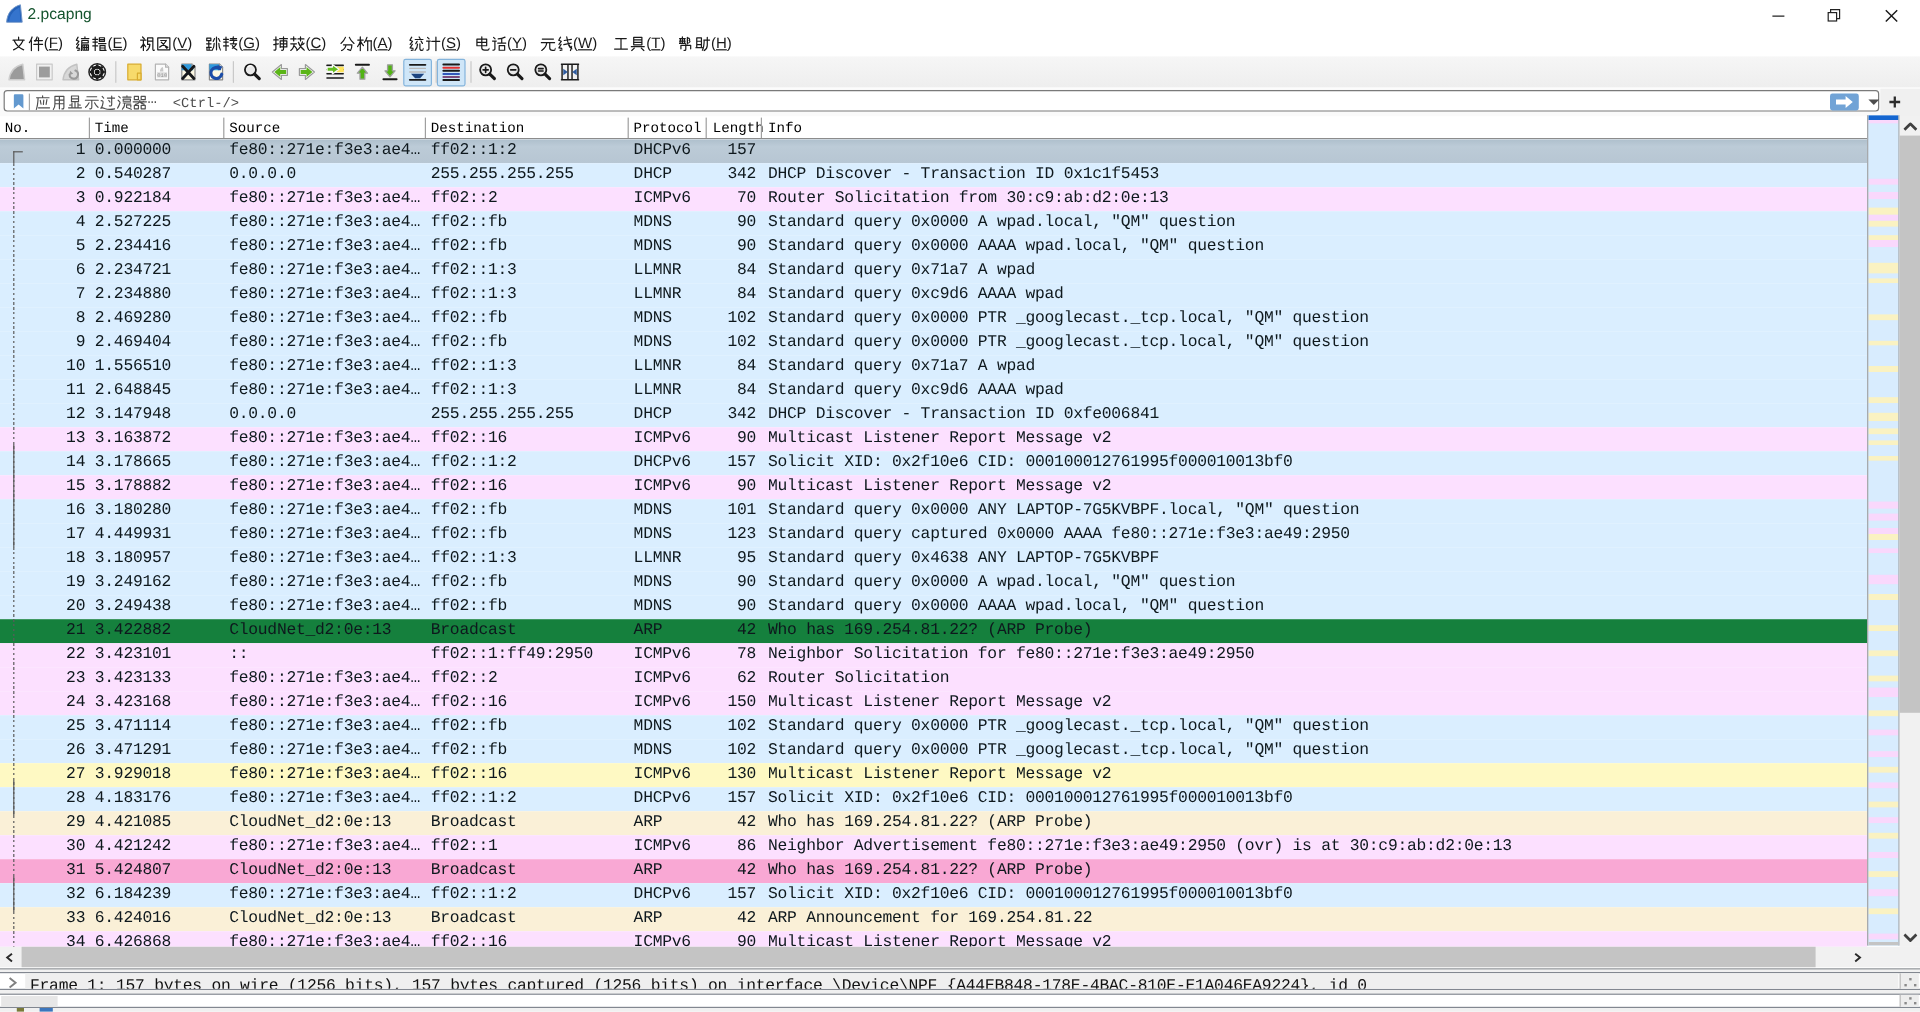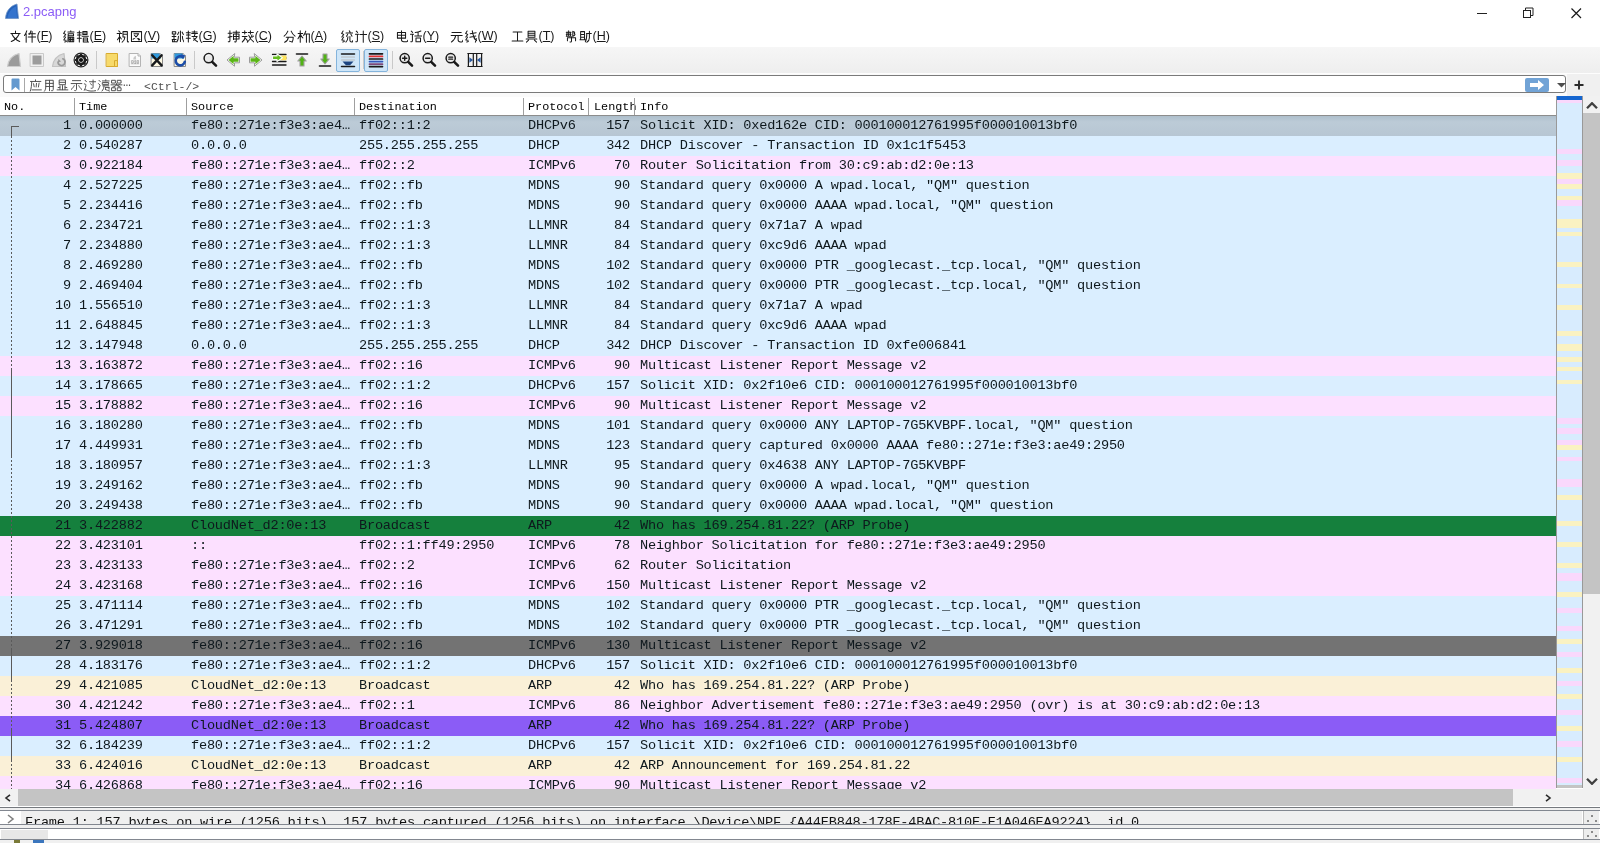--- a/index.html
+++ b/index.html
@@ -1,21 +1,21 @@
 <!DOCTYPE html>
 <html><head><meta charset="utf-8">
 <style>
 * { margin:0; padding:0; box-sizing:border-box; }
 html,body { width:1600px; height:843px; overflow:hidden; background:#fff;
   font-family:"Liberation Sans", sans-serif; }
 #win { position:absolute; inset:0; width:1600px; height:843px; }
 
 
 #title { position:absolute; left:0; top:0; width:1600px; height:26px; background:#fff; }
-#title .t { position:absolute; left:23px; top:4px; font-size:13px; color:#8b5cf6; }
+#title .t { position:absolute; left:23px; top:4px; font-size:13px; color:#14532d; }
 .wbtn { position:absolute; top:0; width:47px; height:26px; }
 
 
 #menu { position:absolute; left:0; top:26px; width:1600px; height:21px; background:#fff; }
 .mk { position:absolute; top:2.5px; font-size:12.5px; color:#1a1a1a; }
 .mk u { text-decoration:underline; }
 
 
 #tbar { position:absolute; left:0; top:47px; width:1600px; height:27px;
    background:linear-gradient(#f6f6f6,#eeeeee); border-bottom:1px solid #fdfdfd; }
@@ -352,21 +352,20 @@
 </div>
 
 <div id="list">
 <div class="row" style="top:0px;background:linear-gradient(#aebfcc,#bccbd7 30%,#b7c6d3)">
         <span class="c num">1</span>
         <span class="c" style="left:79px">0.000000</span>
         <span class="c" style="left:191px">fe80::271e:f3e3:ae4…</span>
         <span class="c" style="left:359px">ff02::1:2</span>
         <span class="c" style="left:528px">DHCPv6</span>
         <span class="c len">157</span>
-        <span class="c" style="left:640px">Solicit XID: 0xed162e CID: 000100012761995f000010013bf0</span>
       </div>
 <div class="row" style="top:20px;background:#daeeff">
         <span class="c num">2</span>
         <span class="c" style="left:79px">0.540287</span>
         <span class="c" style="left:191px">0.0.0.0</span>
         <span class="c" style="left:359px">255.255.255.255</span>
         <span class="c" style="left:528px">DHCP</span>
         <span class="c len">342</span>
         <span class="c" style="left:640px">DHCP Discover - Transaction ID 0x1c1f5453</span>
       </div>
@@ -579,21 +578,21 @@
       </div>
 <div class="row" style="top:500px;background:#daeeff">
         <span class="c num">26</span>
         <span class="c" style="left:79px">3.471291</span>
         <span class="c" style="left:191px">fe80::271e:f3e3:ae4…</span>
         <span class="c" style="left:359px">ff02::fb</span>
         <span class="c" style="left:528px">MDNS</span>
         <span class="c len">102</span>
         <span class="c" style="left:640px">Standard query 0x0000 PTR _googlecast._tcp.local, "QM" question</span>
       </div>
-<div class="row" style="top:520px;background:#737373">
+<div class="row" style="top:520px;background:#fef9c3">
         <span class="c num">27</span>
         <span class="c" style="left:79px">3.929018</span>
         <span class="c" style="left:191px">fe80::271e:f3e3:ae4…</span>
         <span class="c" style="left:359px">ff02::16</span>
         <span class="c" style="left:528px">ICMPv6</span>
         <span class="c len">130</span>
         <span class="c" style="left:640px">Multicast Listener Report Message v2</span>
       </div>
 <div class="row" style="top:540px;background:#daeeff">
         <span class="c num">28</span>
@@ -615,21 +614,21 @@
       </div>
 <div class="row" style="top:580px;background:#fce0ff">
         <span class="c num">30</span>
         <span class="c" style="left:79px">4.421242</span>
         <span class="c" style="left:191px">fe80::271e:f3e3:ae4…</span>
         <span class="c" style="left:359px">ff02::1</span>
         <span class="c" style="left:528px">ICMPv6</span>
         <span class="c len">86</span>
         <span class="c" style="left:640px">Neighbor Advertisement fe80::271e:f3e3:ae49:2950 (ovr) is at 30:c9:ab:d2:0e:13</span>
       </div>
-<div class="row" style="top:600px;background:#8b5cf6">
+<div class="row" style="top:600px;background:#f9a8d4">
         <span class="c num">31</span>
         <span class="c" style="left:79px">5.424807</span>
         <span class="c" style="left:191px">CloudNet_d2:0e:13</span>
         <span class="c" style="left:359px">Broadcast</span>
         <span class="c" style="left:528px">ARP</span>
         <span class="c len">42</span>
         <span class="c" style="left:640px">Who has 169.254.81.22? (ARP Probe)</span>
       </div>
 <div class="row" style="top:620px;background:#daeeff">
         <span class="c num">32</span>

